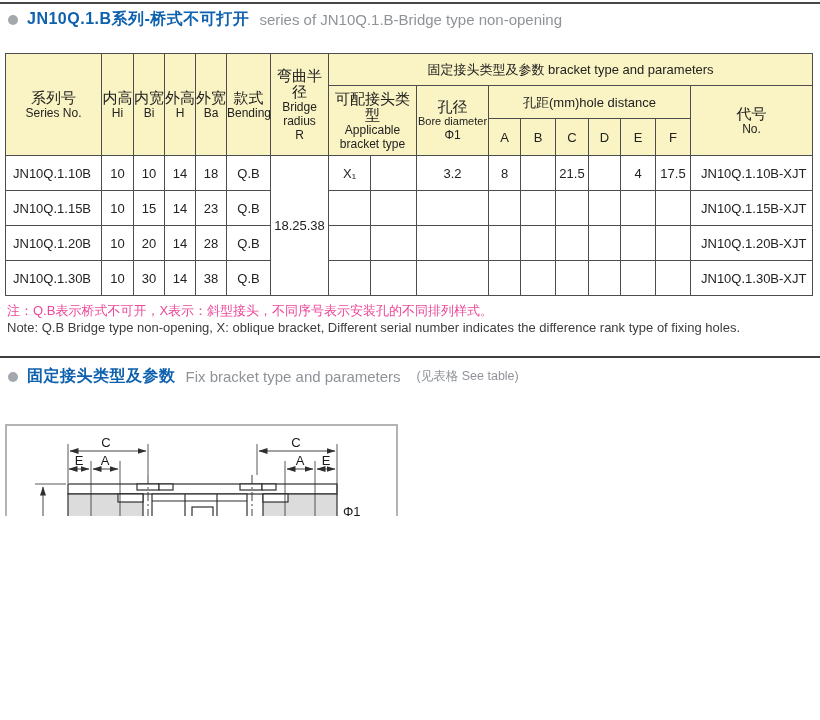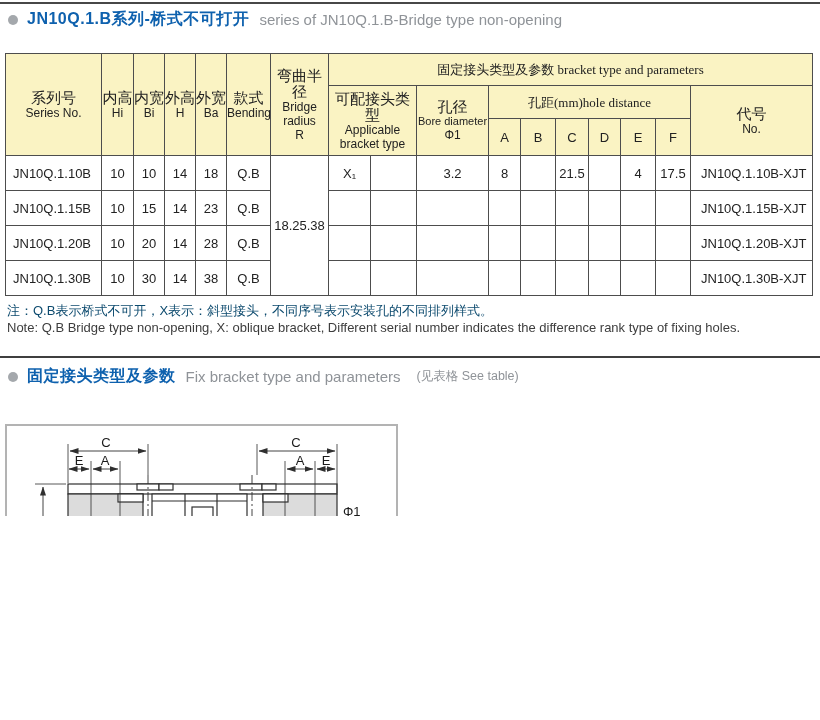--- a/index.html
+++ b/index.html
@@ -20,28 +20,28 @@
   .tbl-wrap{left:5px;top:53px;}
   table{border-collapse:collapse;table-layout:fixed;width:807px;}
   th,td{border:1px solid #4d4d4d;padding:0;margin:0;text-align:center;
         vertical-align:middle;color:#222;overflow:hidden;}
   thead th{background:#faf3c3;font-weight:normal;}
   tr.h1{height:32px;} tr.h2{height:33px;} tr.h3{height:37px;}
   tbody tr{height:35px;background:#fff;}
   .zh{display:block;font-size:15px;line-height:16px;}
   .en{display:block;font-size:12px;line-height:14px;}
   .en-sm{display:block;font-size:11px;line-height:13px;}
-  .one-line{font-size:13px;font-family:Liberation Serif, serif;}
+  .one-line{font-size:13px;}
   tbody td{font-size:13px;}
   td.ser{text-align:left;padding-left:7px;}
   td.code{text-align:left;padding-left:10px;font-size:13px;}
   tr.h3 th{font-size:13px;}
 
   
-  .note-zh{left:7px;top:302px;font-size:13px;color:#0c4a6e;}
+  .note-zh{left:7px;top:302px;font-size:13px;color:#ec4899;}
   .note-en{left:7px;top:320px;font-size:13px;color:#3d3d3d;}
   .divider{left:0;top:356px;width:820px;height:2px;background:#3f3f3f;}
   .sec2{left:8px;top:366px;}
   .sec1{left:8px;top:9px;}
 
   
   .diagram-box{left:5px;top:424px;width:389px;height:286px;
                border:2px solid #b3b3b3;background:#fff;}
   svg text{font-family:"Liberation Sans",sans-serif;fill:#1a1a1a;}
 </style>

